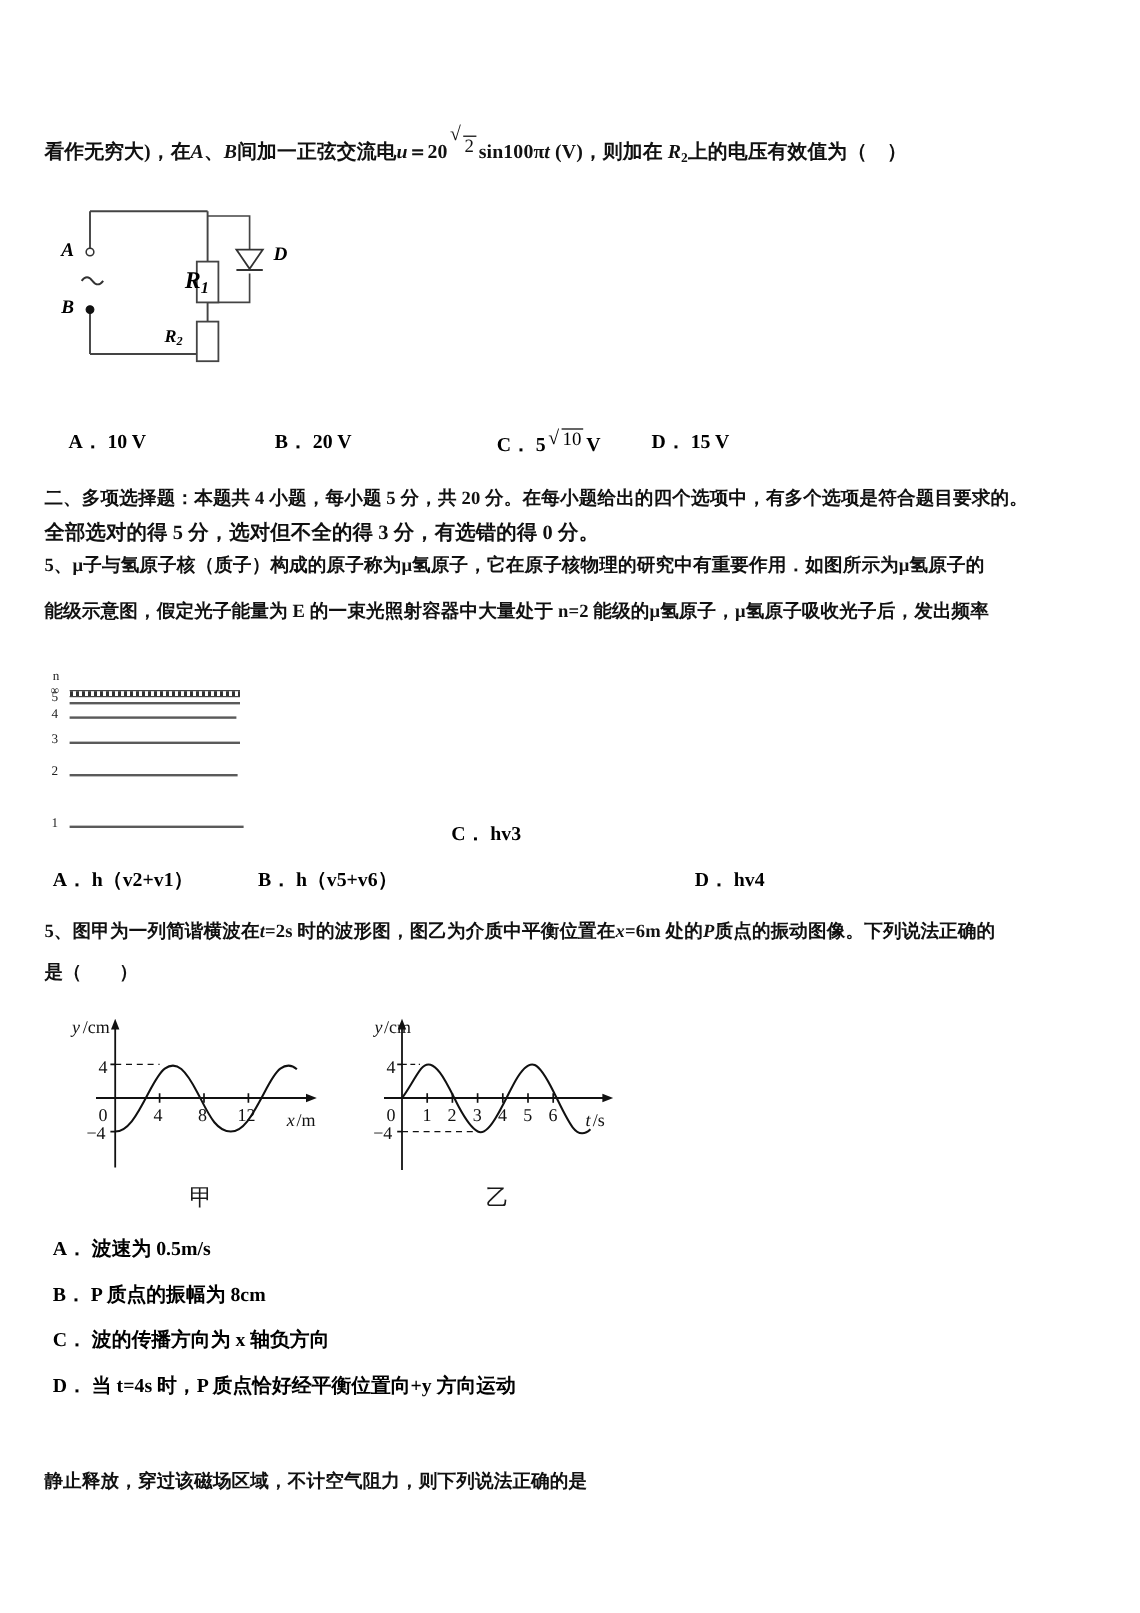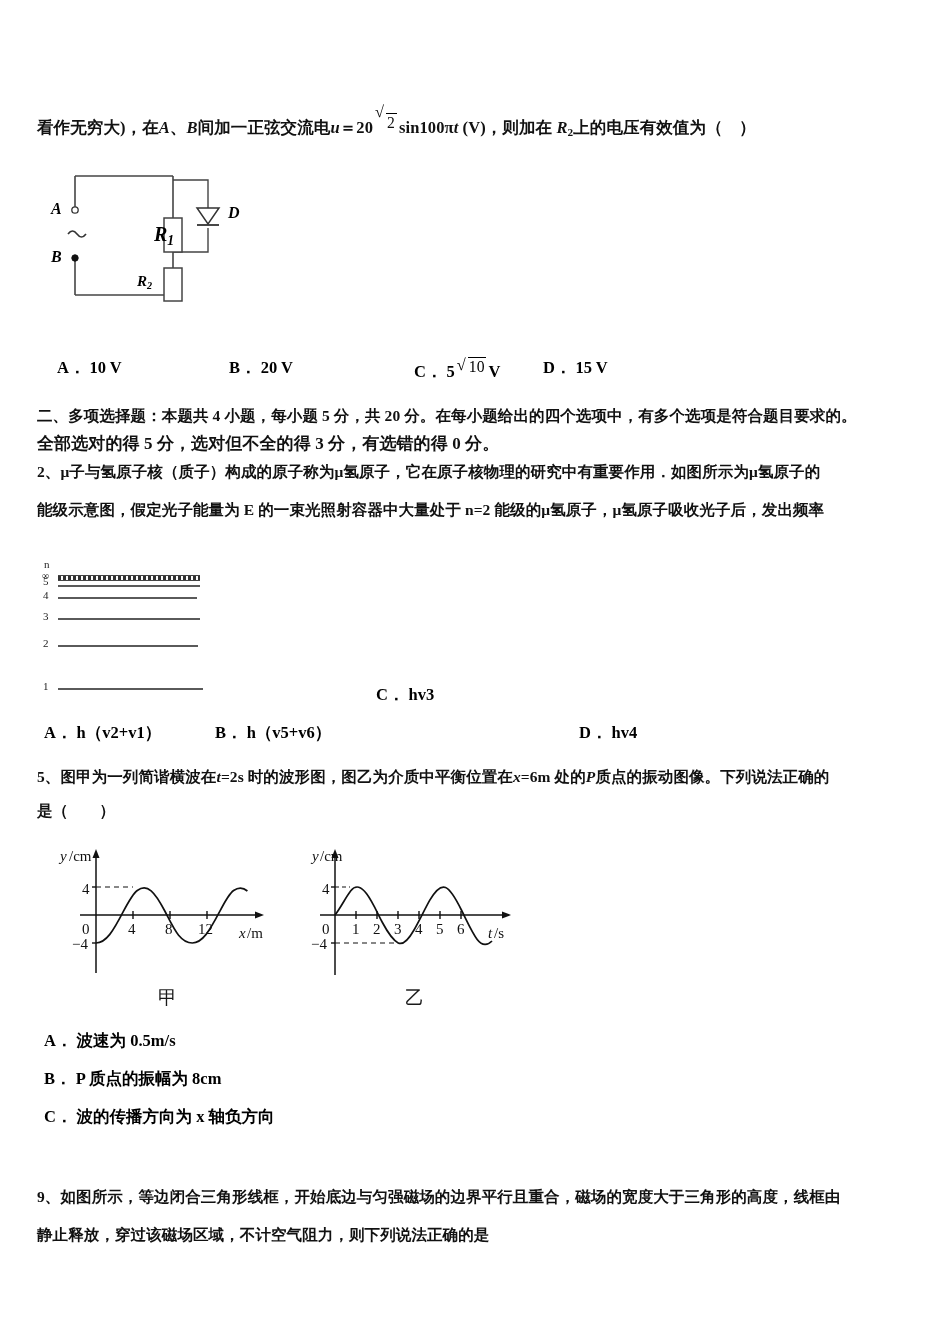--- a/index.html
+++ b/index.html
@@ -170,21 +170,21 @@
   <div class="choice-line" style="left:376px; top:357px;margin-left:38px;">
     <span>C．</span>&nbsp;<span>5</span><span class="radical"><span class="rad-sign">√</span><span class="rad-body">10</span></span><span>V</span>
   </div>
   <div class="choice-line" style="left:543px; top:357px;text-align:center;">
     <span>D．</span>&nbsp;<span>15 V</span>
   </div>
 
   <div class="para q-text" style="left:37px; top:400px; width:886px; font-size:15.5px; line-height:31px;">二、多项选择题：本题共 4 小题，每小题 5 分，共 20 分。在每小题给出的四个选项中，有多个选项是符合题目要求的。</div>
   <div class="para q-text" style="left:37px; top:428px; width:886px; font-size:17px; line-height:31px;">全部选对的得 5 分，选对但不全的得 3 分，有选错的得 0 分。</div>
 
-  <div class="para q-text" style="left:37px; top:456px; width:890px; font-size:15.5px; line-height:31px;">2、μ子与氢原子核（质子）构成的原子称为μ氢原子，它在原子核物理的研究中有重要作用．如图所示为μ氢原子的</div>
+  <div class="para q-text" style="left:37px; top:456px; width:890px; font-size:15.5px; line-height:31px;">5、μ子与氢原子核（质子）构成的原子称为μ氢原子，它在原子核物理的研究中有重要作用．如图所示为μ氢原子的</div>
   <div class="para q-text" style="left:37px; top:494px; width:890px; font-size:15.5px; line-height:31px;">能级示意图，假定光子能量为 E 的一束光照射容器中大量处于 n=2 能级的μ氢原子，μ氢原子吸收光子后，发出频率</div>
 
   <div class="energy" style="left:42px; top:558px; width:175px; height:145px;">
     <span class="elevel-label" style="left:2px; top:0px;">n</span>
 
     <span class="elevel-label" style="left:0px; top:12px; font-size:10px;">∞</span>
     <div class="elevel-inf" style="left:16px; top:17px; width:142px;"></div>
 
     <span class="elevel-label" style="left:1px; top:17px;">5</span>
     <div class="elevel-line" style="left:16px; top:27px; width:142px;"></div>
@@ -304,17 +304,19 @@
 
   <div class="choice-line" style="left:44px; top:1030px;">
     <span>A．</span>&nbsp;<span>波速为 0.5m/s</span>
   </div>
   <div class="choice-line" style="left:44px; top:1068px;">
     <span>B．</span>&nbsp;<span>P 质点的振幅为 8cm</span>
   </div>
   <div class="choice-line" style="left:44px; top:1106px;">
     <span>C．</span>&nbsp;<span>波的传播方向为 x 轴负方向</span>
   </div>
-
-  <div class="para q-text" style="left:37px; top:1181px; width:890px; font-size:15.5px; line-height:31px;">9、如图所示，等边闭合三角形线框，开始底边与匀强磁场的边界平行且重合，磁场的宽度大于三角形的高度，线框由</div>
+  <div class="choice-line" style="left:44px; top:1144px;">
+    <span>D．</span>&nbsp;<span>当 t=4s 时，P 质点恰好经平衡位置向+y 方向运动</span>
+  </div>
+
   <div class="para q-text" style="left:37px; top:1219px; width:890px; font-size:15.5px; line-height:31px;">静止释放，穿过该磁场区域，不计空气阻力，则下列说法正确的是</div>
 
 </div>
 
 </body></html>

